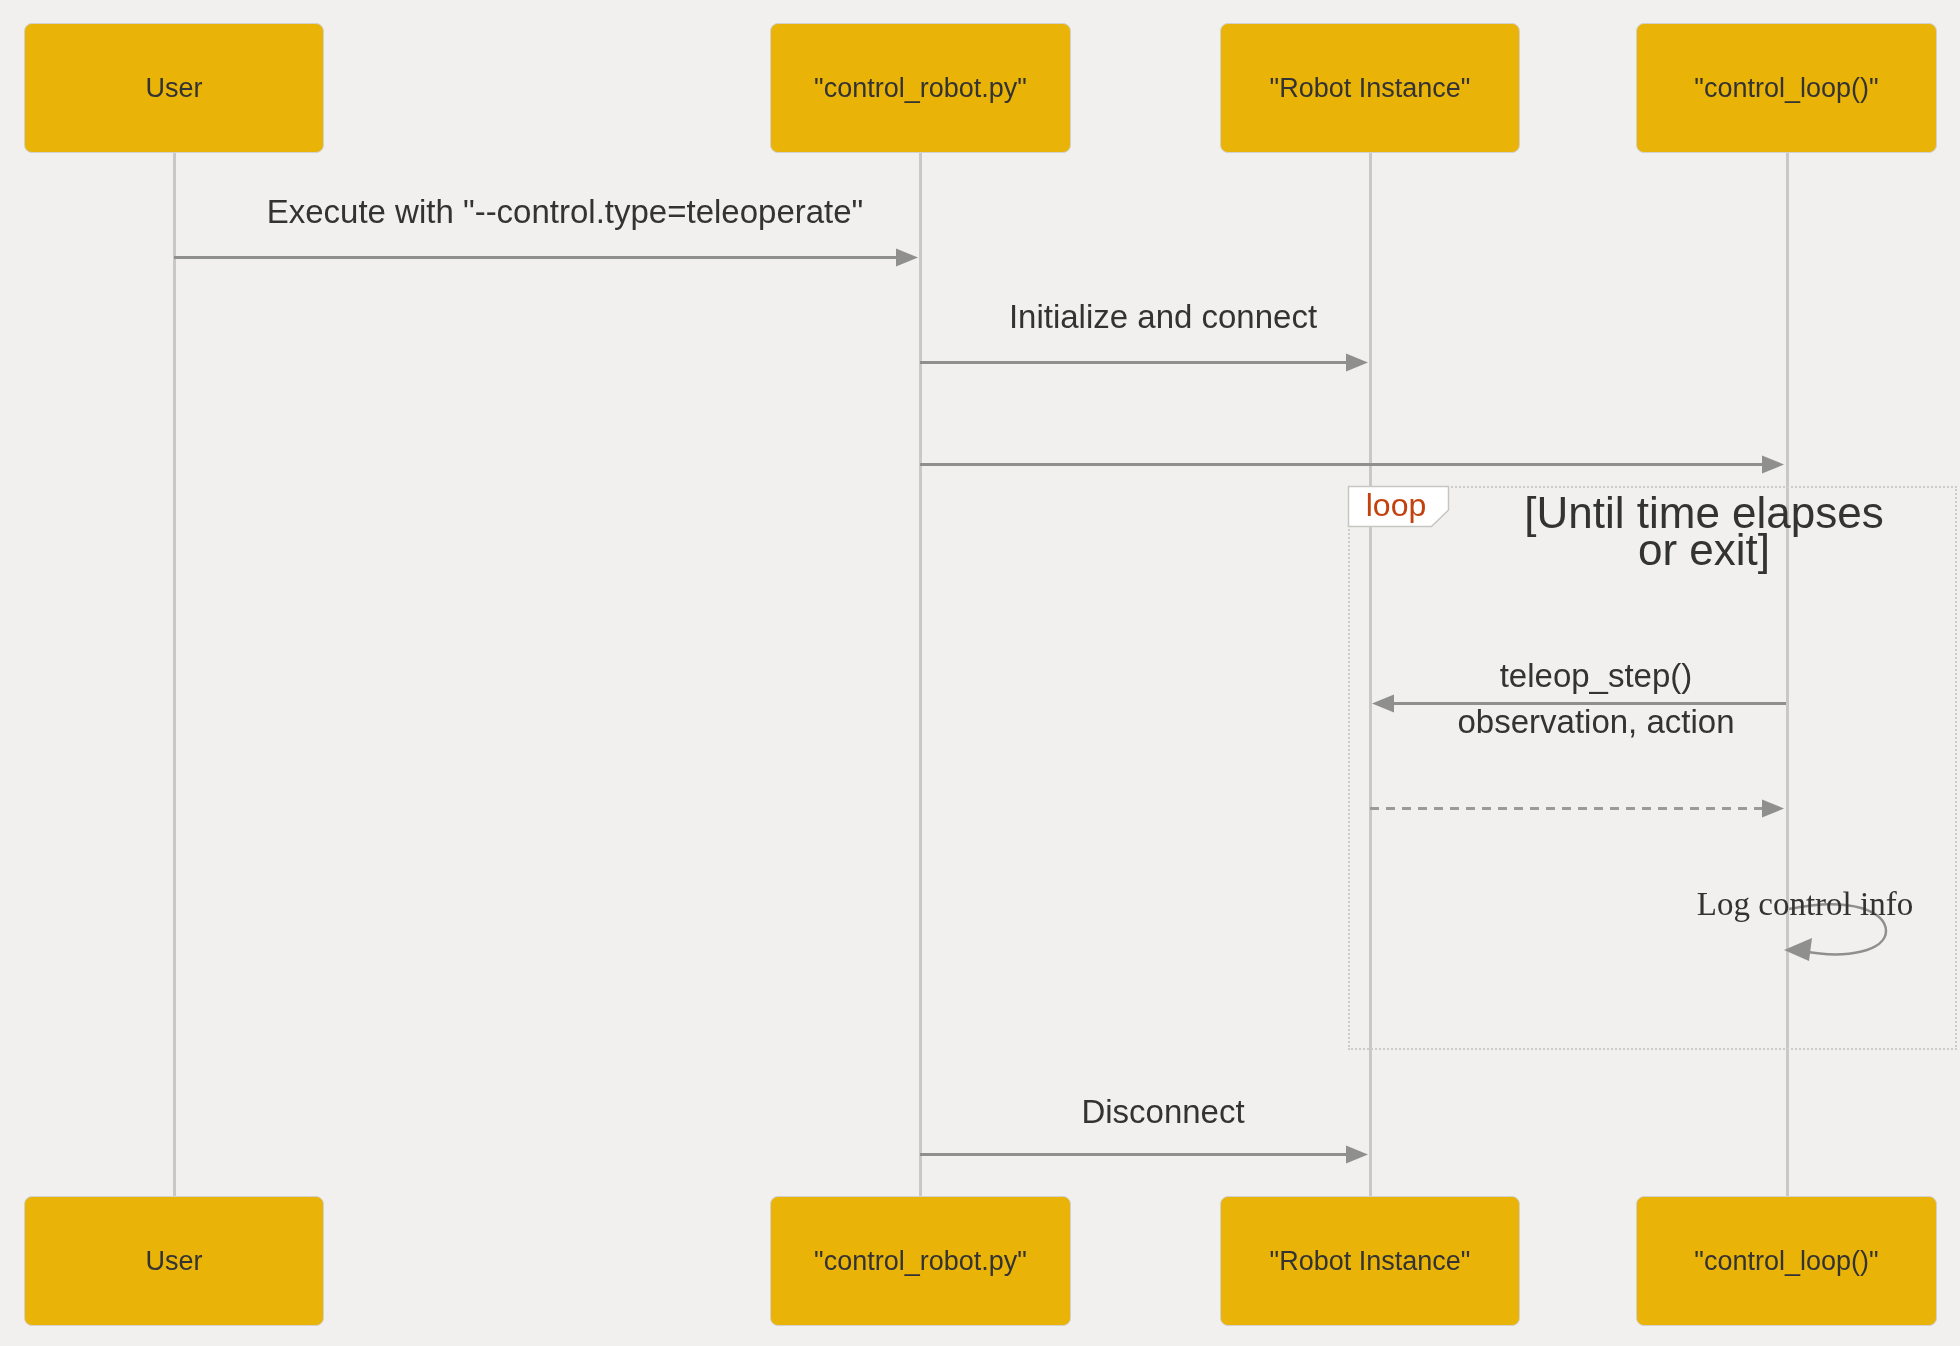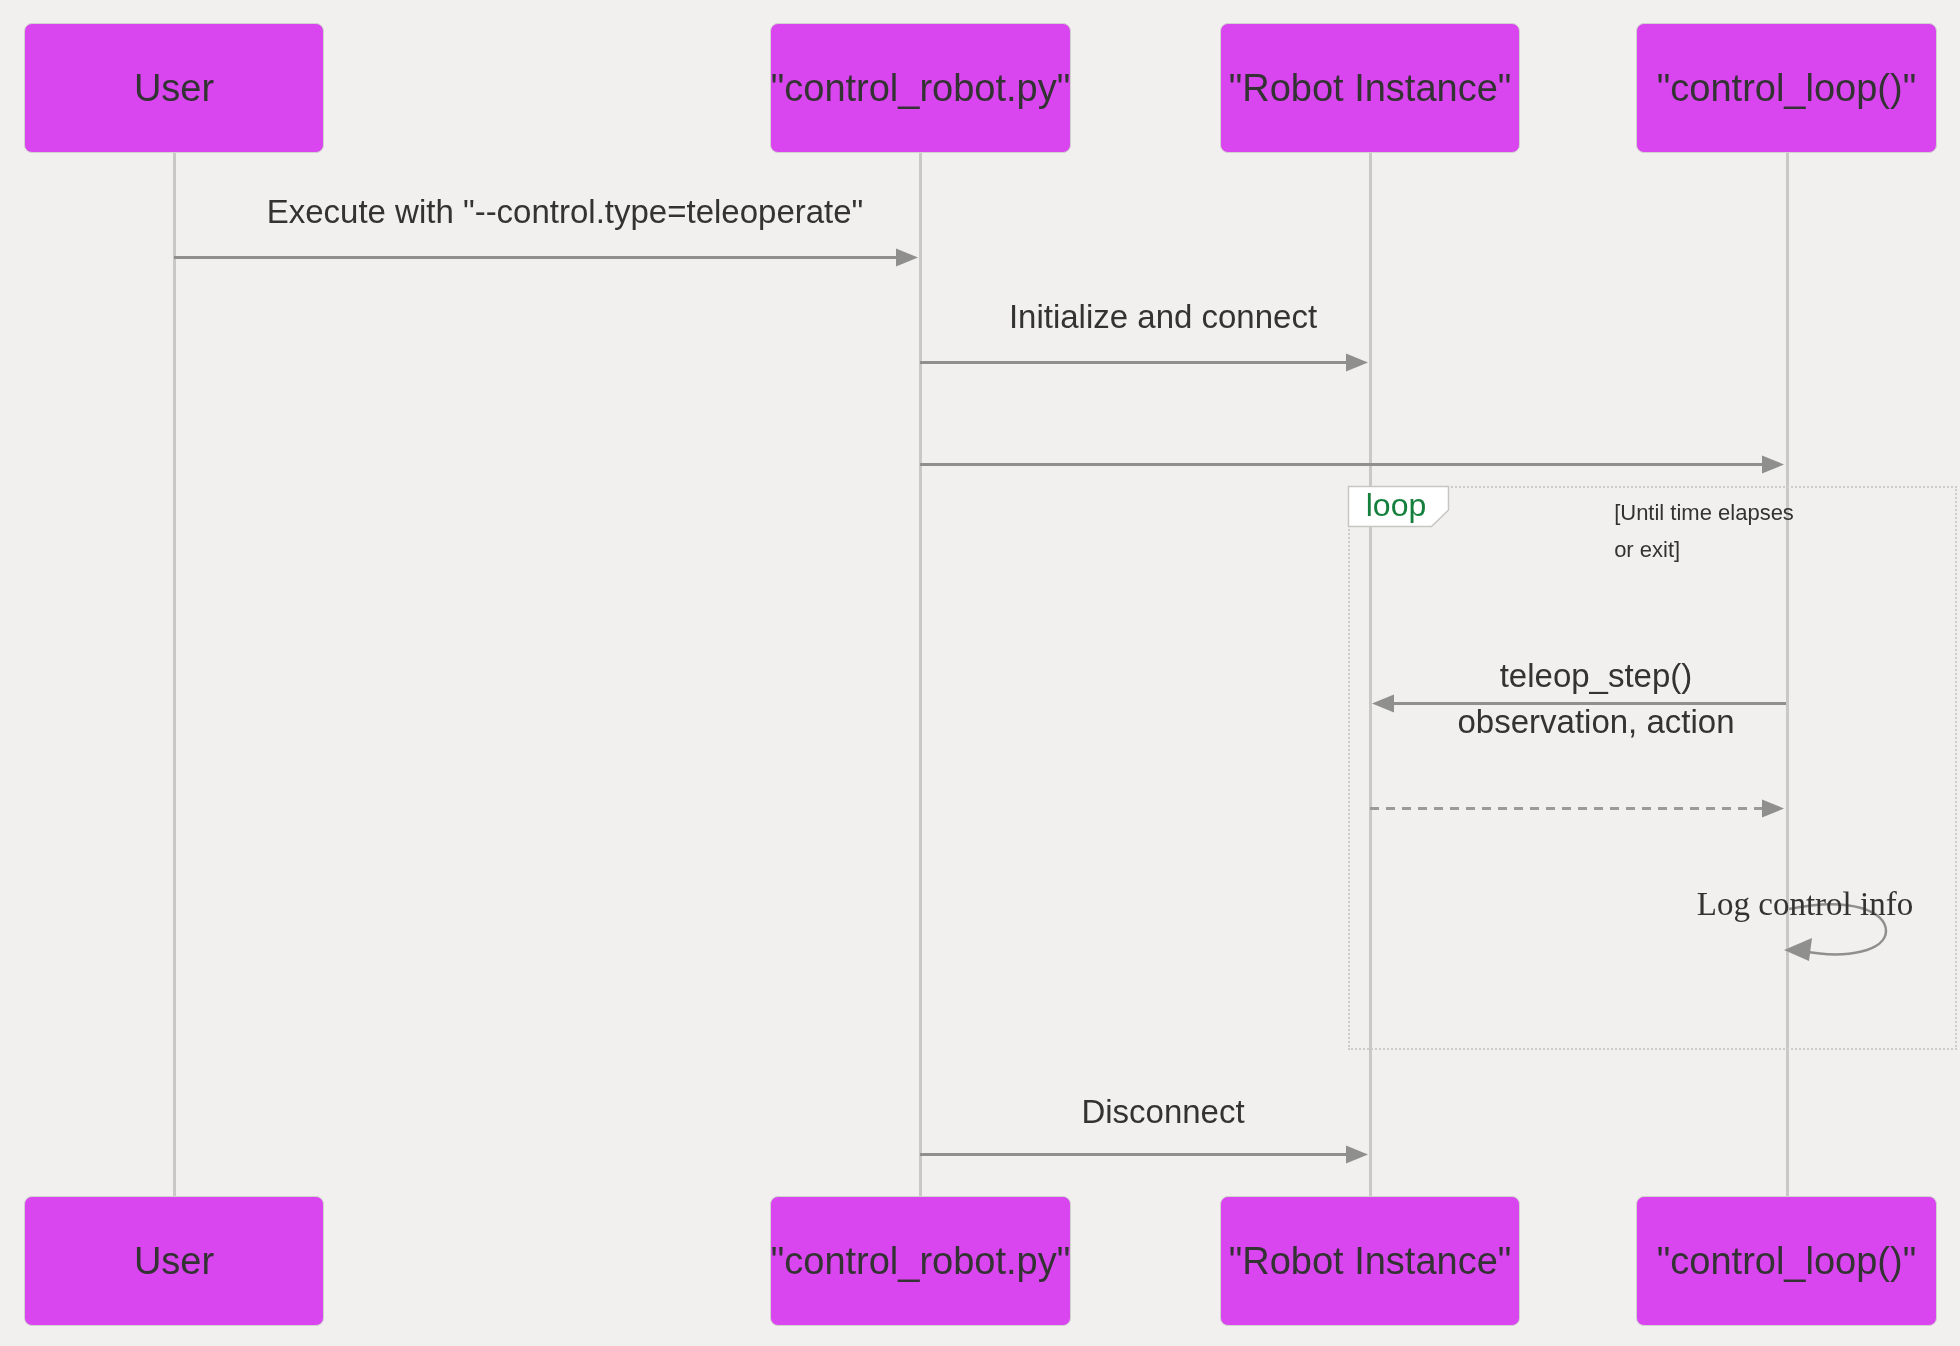--- a/index.html
+++ b/index.html
@@ -12,28 +12,28 @@
     position: relative;
     width: 1960px;
     height: 1346px;
     background: #f1f0ee;
     overflow: hidden;
   }
   
   .actor-box {
     position: absolute;
     height: 130px;
-    background: #d946ef;
+    background: #eab308;
     border: 1px solid #d2d1cf;
     border-radius: 8px;
     box-sizing: border-box;
     display: flex;
     align-items: center;
     justify-content: center;
-    font-size: 38px;
+    font-size: 27px;
     color: #333333;
     white-space: nowrap;
   }
   .actor-top    { top: 23px; }
   .actor-bottom { top: 1196px; }
   .ax-user          { left: 24px;   width: 300px; }
   .ax-control-robot { left: 770px;  width: 301px; }
   .ax-robot         { left: 1220px; width: 300px; }
   .ax-control-loop  { left: 1636px; width: 301px; }
 
@@ -67,30 +67,30 @@
     white-space: nowrap;
     margin-left: 18px;
   }
 
   .loop-label-text {
     position: absolute;
     left: 1396px;
     top: 505px;
     transform: translate(-50%, -50%);
     font-size: 32px;
-    color: #15803d;
+    color: #c2410c;
   }
   .loop-condition {
     position: absolute;
     left: 1704px;
     top: 494px;
     transform: translateX(-50%);
-    font-size: 22px;
+    font-size: 44px;
     color: #333333;
-    text-align: left;
+    text-align: center;
     line-height: 37px;
     white-space: nowrap;
   }
 
   .svg-layer {
     position: absolute;
     left: 0; top: 0;
     width: 1960px;
     height: 1346px;
   }

